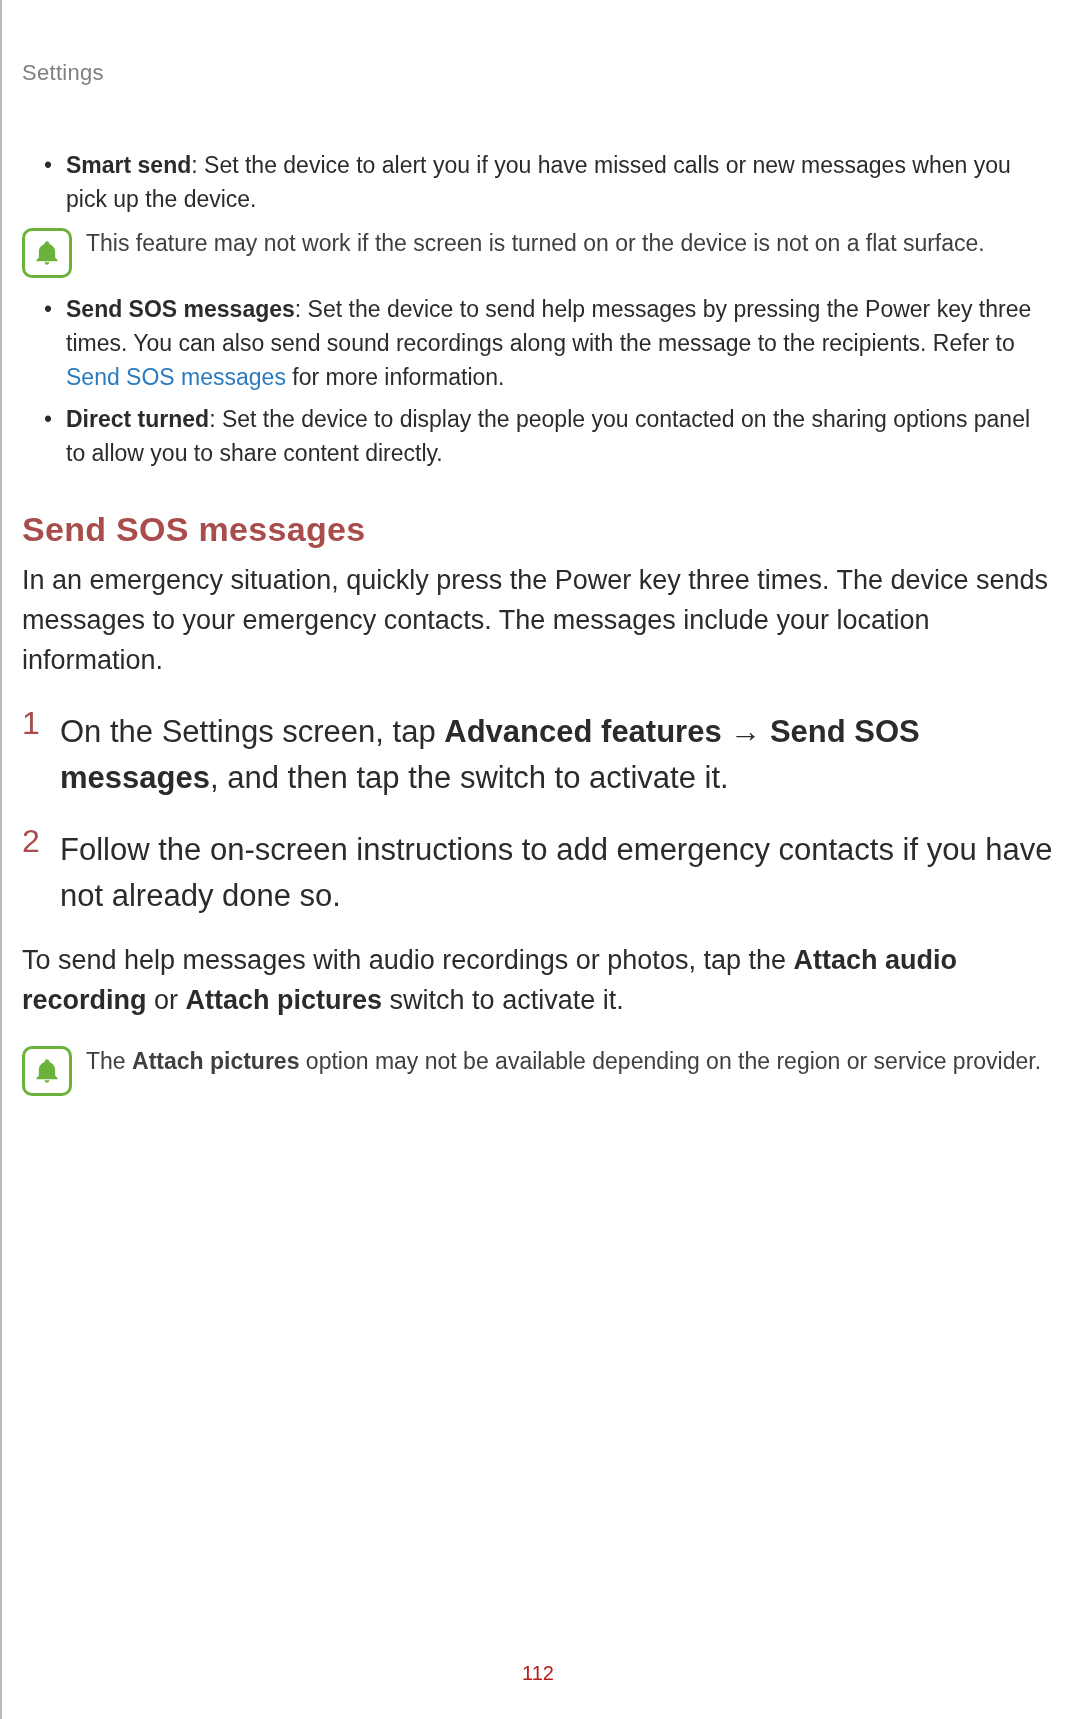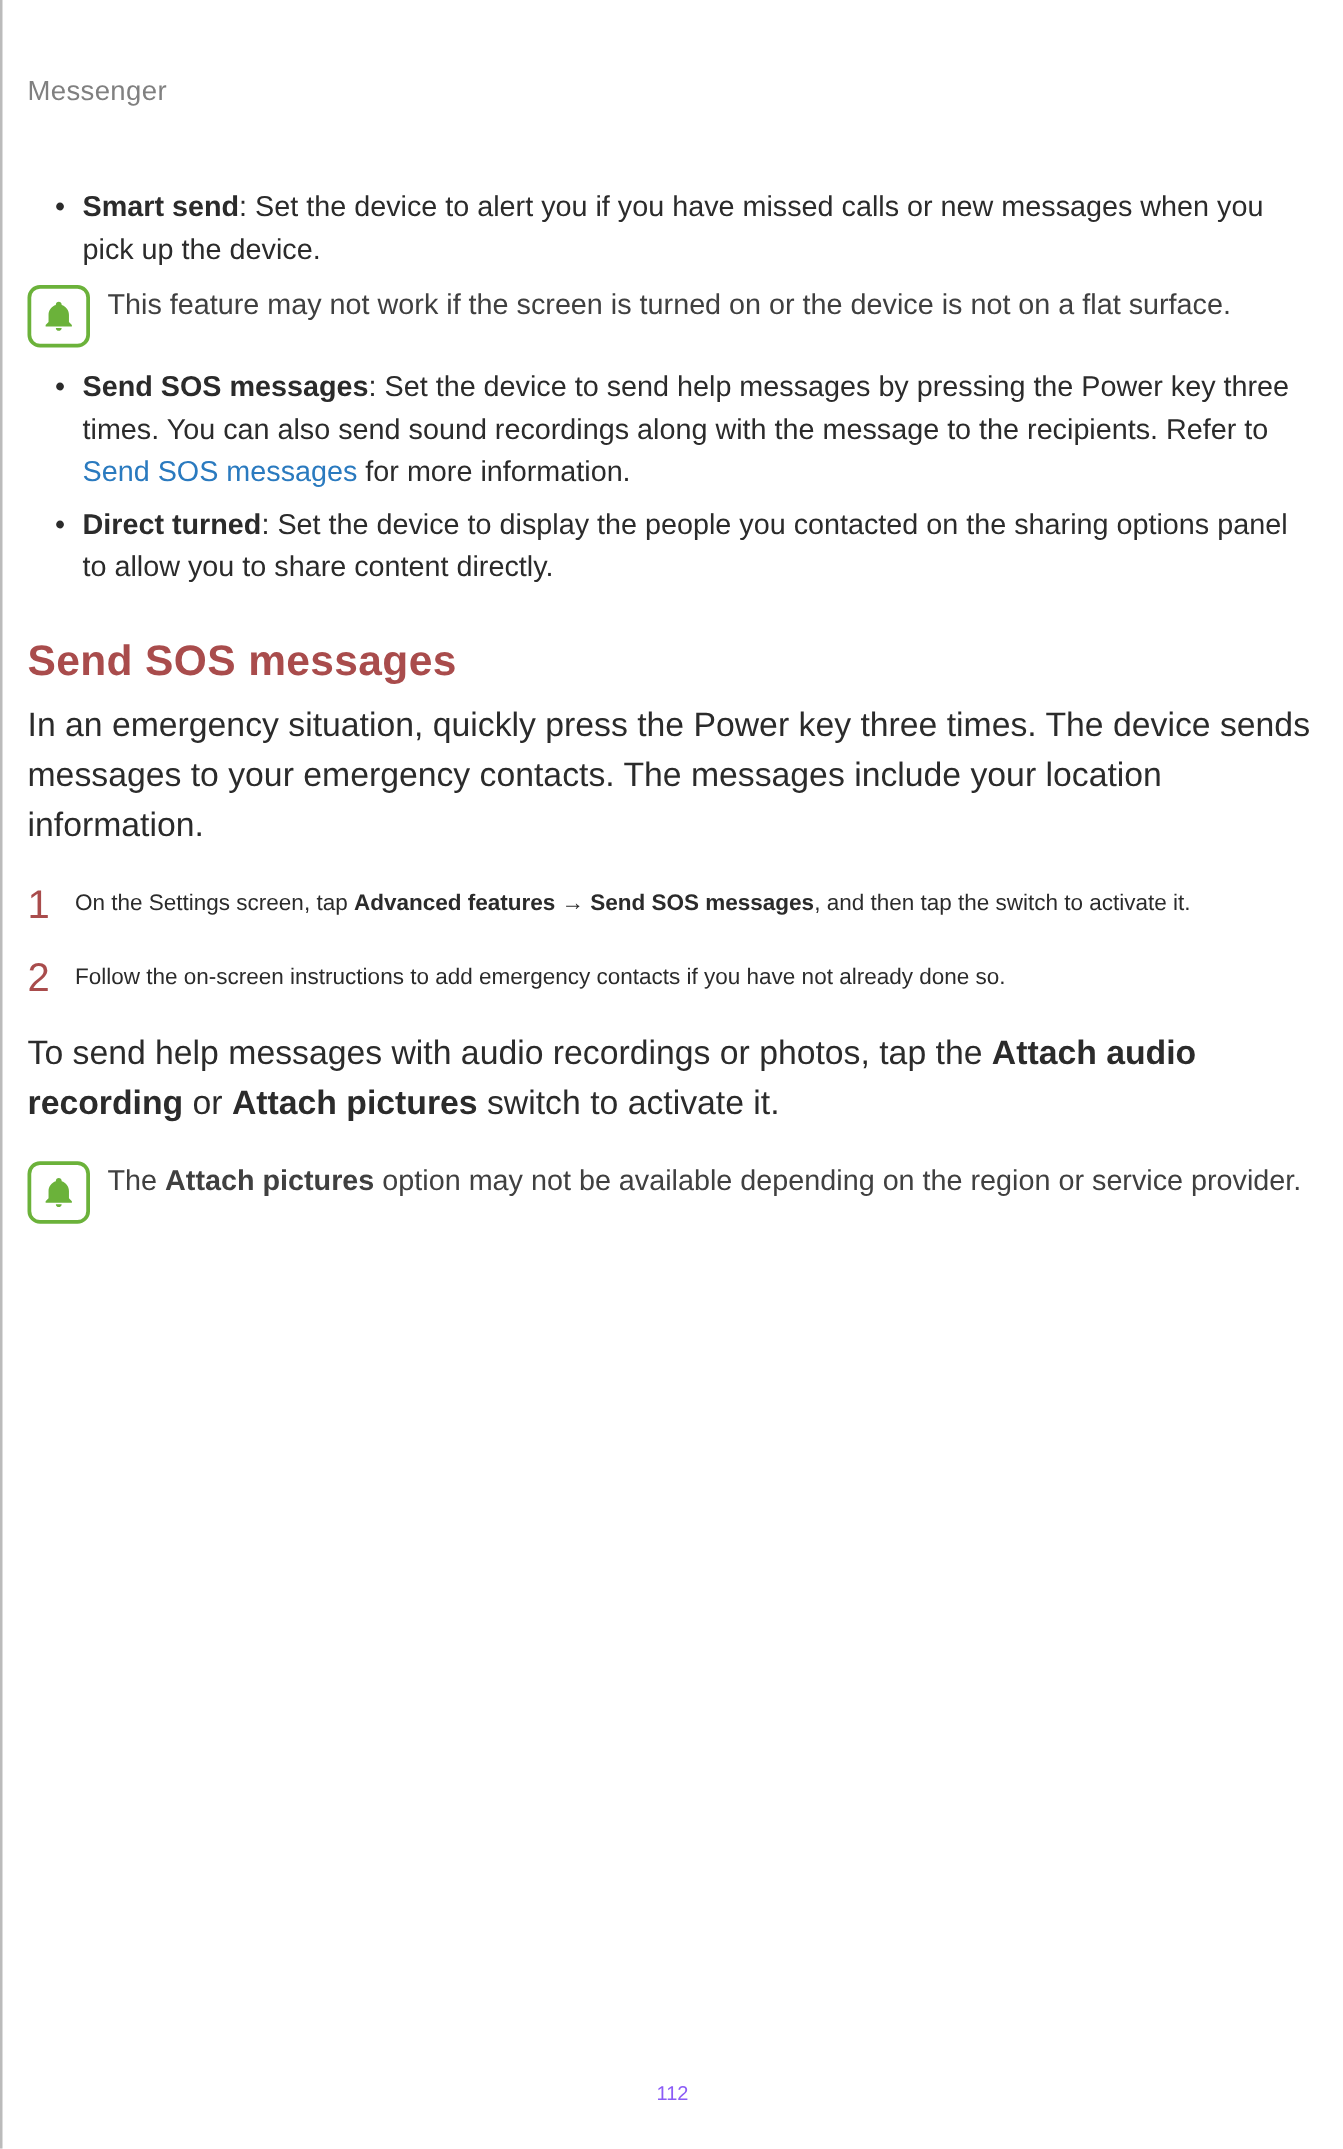--- a/index.html
+++ b/index.html
@@ -106,42 +106,42 @@
       margin-bottom: 22px;
     }
     .numbered-number {
       font-size: 32px;
       font-weight: 400;
       color: #a94c4c;
       line-height: 1.15;
       min-width: 24px;
     }
     .numbered-text {
-      font-size: 18px;
+      font-size: 31px;
       line-height: 1.48;
       color: #2b2b2b;
       padding-top: 4px;
     }
     .page-number {
       position: absolute;
       bottom: 34px;
       left: 50%;
       transform: translateX(-50%);
-      font-size: 16px;
-      color: #8b5cf6;
+      font-size: 20px;
+      color: #b91c1c;
     }
     .arrow {
       font-family: Arial, sans-serif;
     }
   </style>
 </head>
 <body>
 
 <div class="page">
-  <div class="header">Messenger</div>
+  <div class="header">Settings</div>
 
   <ul class="bullet-list">
     <li class="bullet-item">
       <span class="bold">Smart send</span><span>: Set the device to alert you if you have missed calls or new messages when you pick up the device.</span>
     </li>
   </ul>
 
   <div class="note-box">
     <div class="note-icon">
       <svg viewBox="0 0 24 24">

